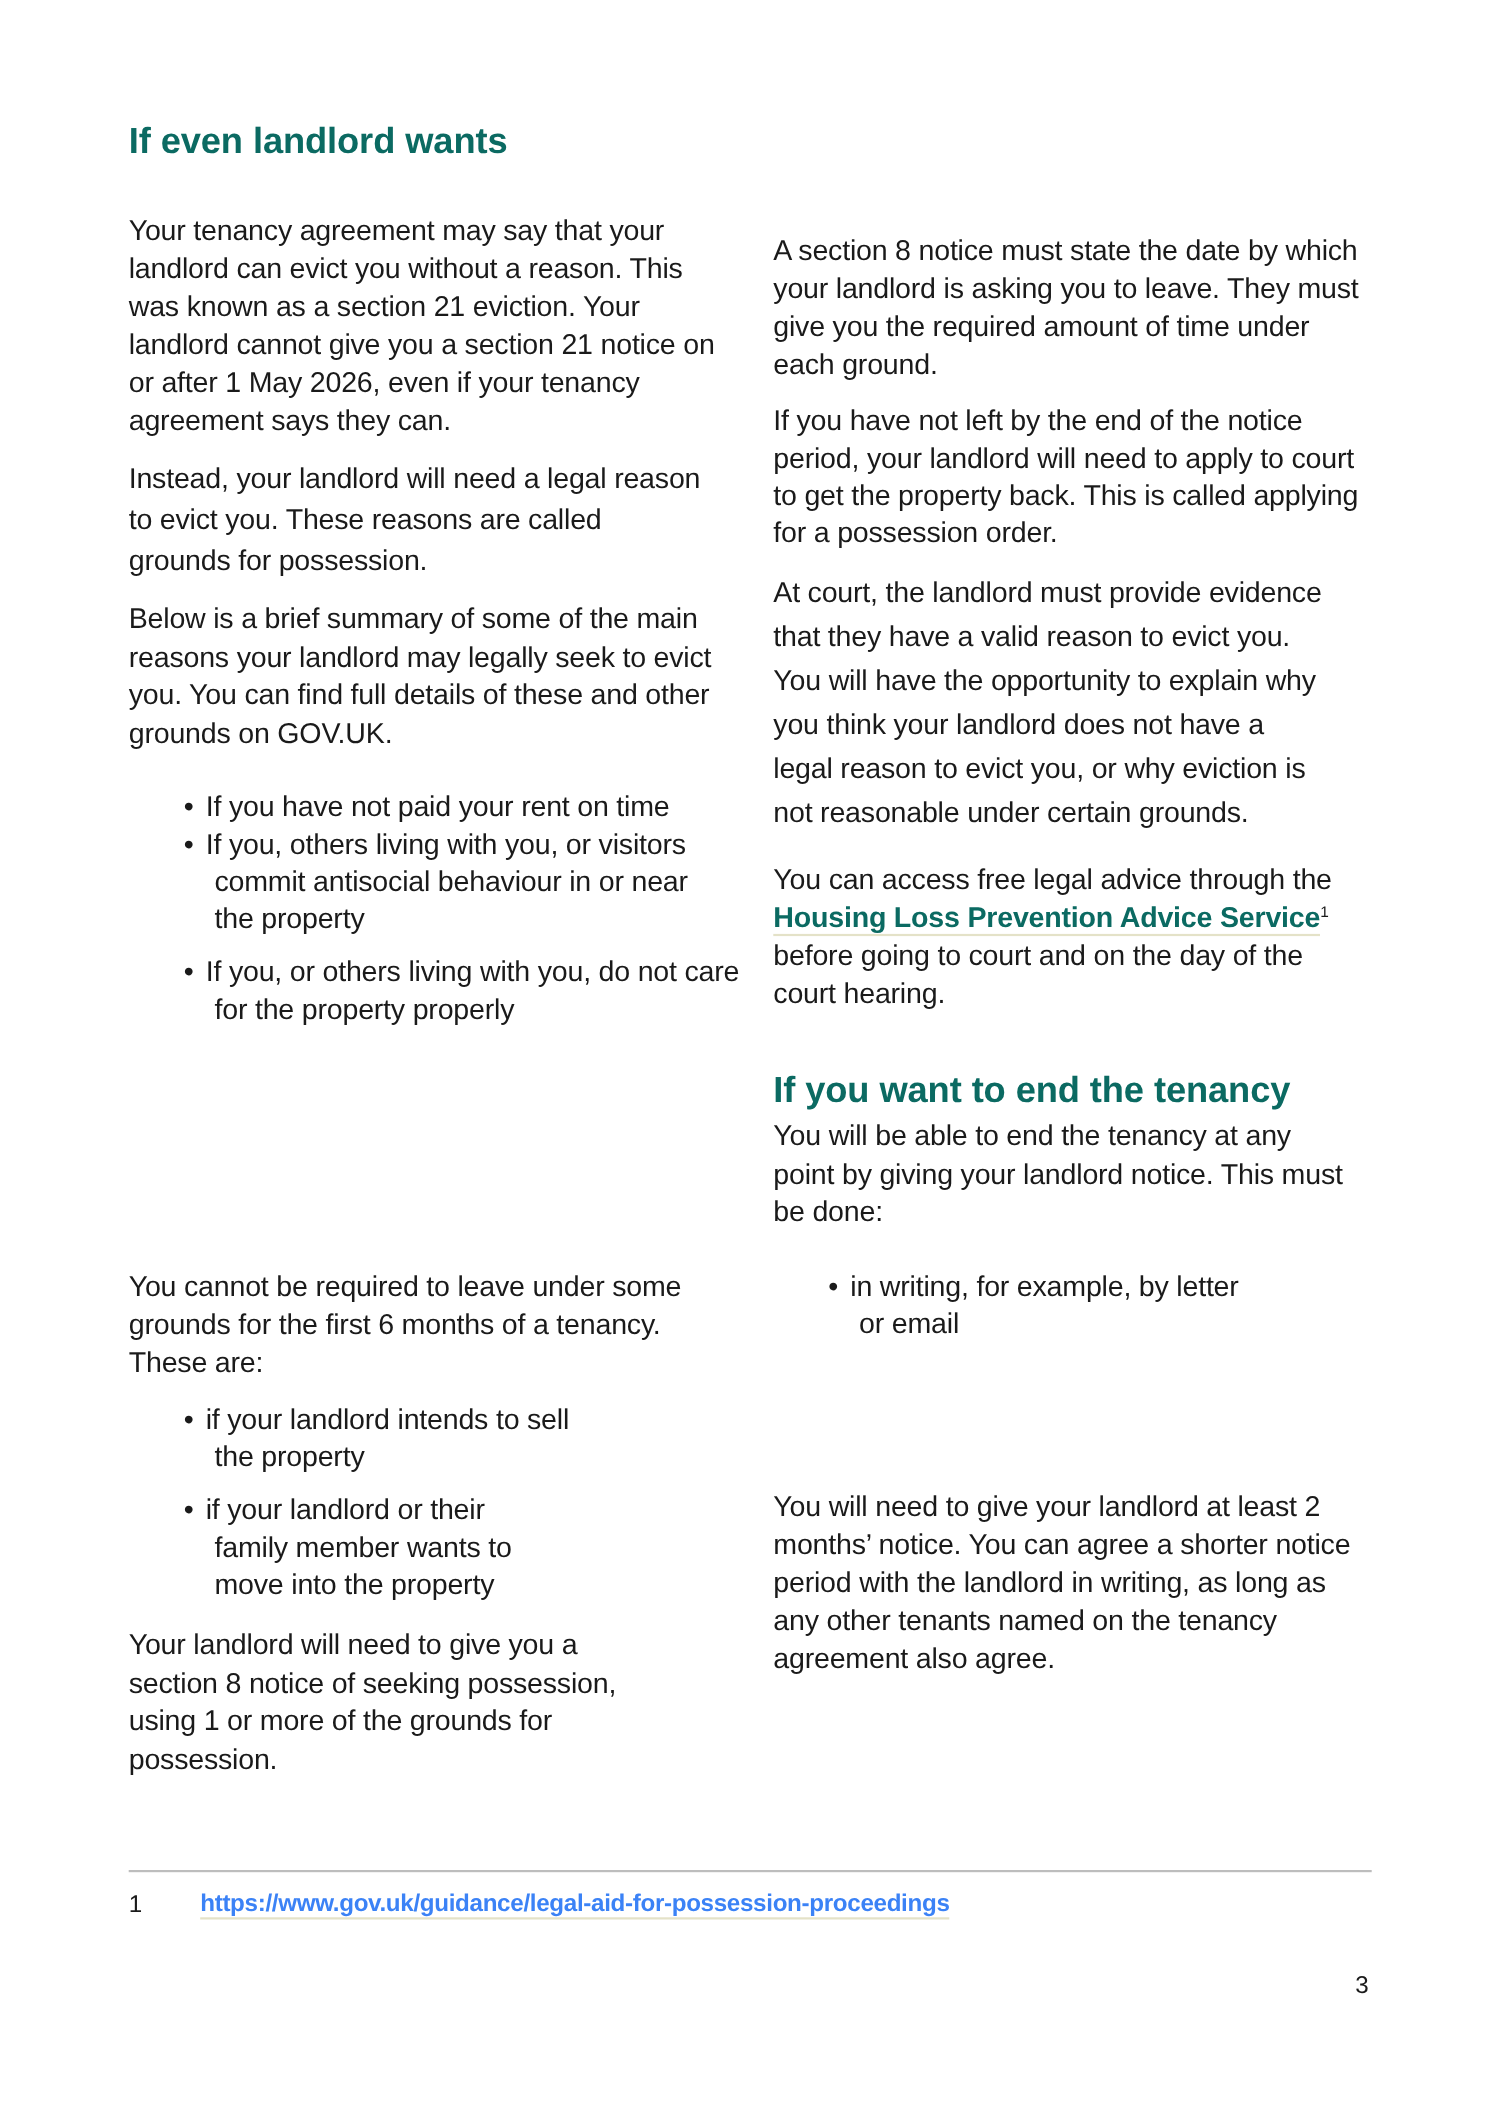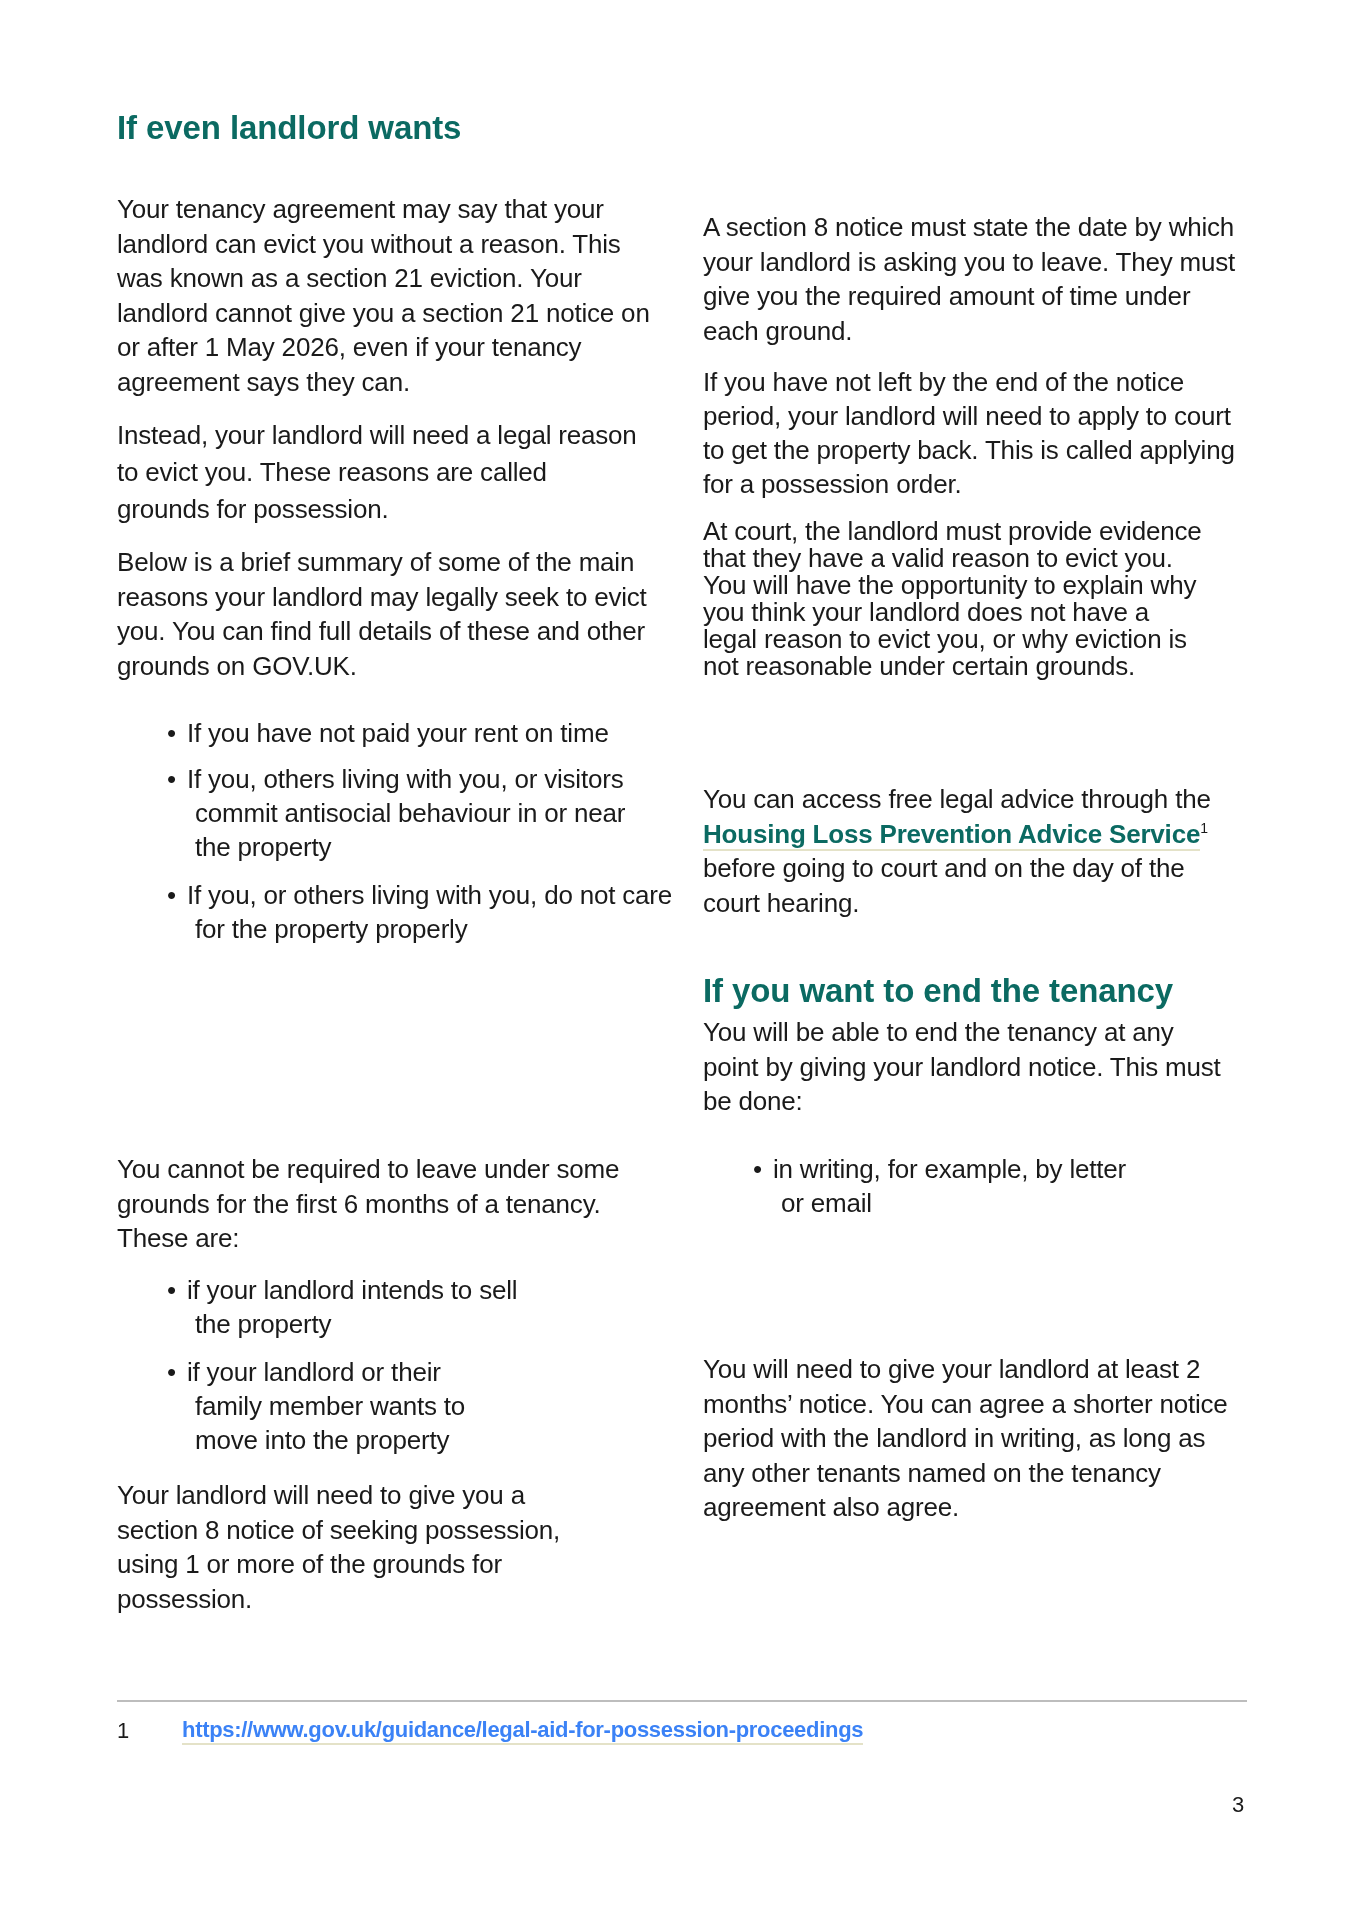--- a/index.html
+++ b/index.html
@@ -45,39 +45,39 @@
 
 <div class="col col-left">
   <h2 style="position:absolute; top:107px; width:560px;">
     <span>If even landlord wants</span><br>
   </h2>
   <p style="position:absolute; top:192px; width:540px;">Your tenancy agreement may say that your landlord can evict you without a reason. This was known as a section 21 eviction. Your landlord cannot give you a section 21 notice on or after 1 May 2026, even if your tenancy agreement says they can.</p>
   <p style="position:absolute; top:417px; width:520px; line-height:37px;">Instead, your landlord will need a legal reason to evict you. These reasons are called grounds for possession.</p>
   <p style="position:absolute; top:545px; width:540px;">Below is a brief summary of some of the main reasons your landlord may legally seek to evict you. You can find full details of these and other grounds on GOV.UK.</p>
 
   <ul style="position:absolute; top:716px; width:560px;">
-    <li style="margin-bottom:12px;"><span class="bullet">•</span><span>If you have not paid your rent on time</span></li>
+    <li style=""><span class="bullet">•</span><span>If you have not paid your rent on time</span></li>
     <li style="margin-bottom:14px; padding-right:10px;"><span class="bullet">•</span><span>If you, others living with you, or visitors commit antisocial behaviour in or near the property</span></li>
     <li style="margin-bottom:14px;"><span class="bullet">•</span><span>If you, or others living with you, do not care for the property properly</span></li>
   </ul>
 
   <p style="position:absolute; top:1152px; width:540px;">You cannot be required to leave under some grounds for the first 6 months of a tenancy. These are:</p>
 
   <ul style="position:absolute; top:1273px; width:560px;">
     <li style="margin-bottom:14px; padding-right:140px;"><span class="bullet">•</span><span>if your landlord intends to sell the property</span></li>
     <li style="padding-right:180px;"><span class="bullet">•</span><span>if your landlord or their family member wants to move into the property</span></li>
   </ul>
 
   <p style="position:absolute; top:1478px; width:470px;">Your landlord will need to give you a section 8 notice of seeking possession, using 1 or more of the grounds for possession.</p>
 </div>
 
 <div class="col col-right">
   <p style="position:absolute; top:210px; width:545px;">A section 8 notice must state the date by which your landlord is asking you to leave. They must give you the required amount of time under each ground.</p>
   <p style="position:absolute; top:365px; width:545px; line-height:34px;">If you have not left by the end of the notice period, your landlord will need to apply to court to get the property back. This is called applying for a possession order.</p>
-  <p style="position:absolute; top:518px; width:505px; line-height:27px;">At court, the landlord must provide evidence that they have a valid reason to evict you. You will have the opportunity to explain why you think your landlord does not have a legal reason to evict you, or why eviction is not reasonable under certain grounds.</p>
+  <p style="position:absolute; top:518px; width:505px; line-height:40px;">At court, the landlord must provide evidence that they have a valid reason to evict you. You will have the opportunity to explain why you think your landlord does not have a legal reason to evict you, or why eviction is not reasonable under certain grounds.</p>
   <p style="position:absolute; top:782px; width:545px;">
     <span>You can access free legal advice through the </span><a class="link">Housing Loss Prevention Advice Service</a><sup>1</sup><span> before going to court and on the day of the court hearing.</span>
   </p>
 
   <h2 style="position:absolute; top:970px; width:560px;">If you want to end the tenancy</h2>
   <p style="position:absolute; top:1015px; width:520px;">You will be able to end the tenancy at any point by giving your landlord notice. This must be done:</p>
 
   <ul style="position:absolute; top:1152px; width:560px;">
     <li style="padding-right:130px;"><span class="bullet">•</span><span>in writing, for example, by letter or email</span></li>
   </ul>

